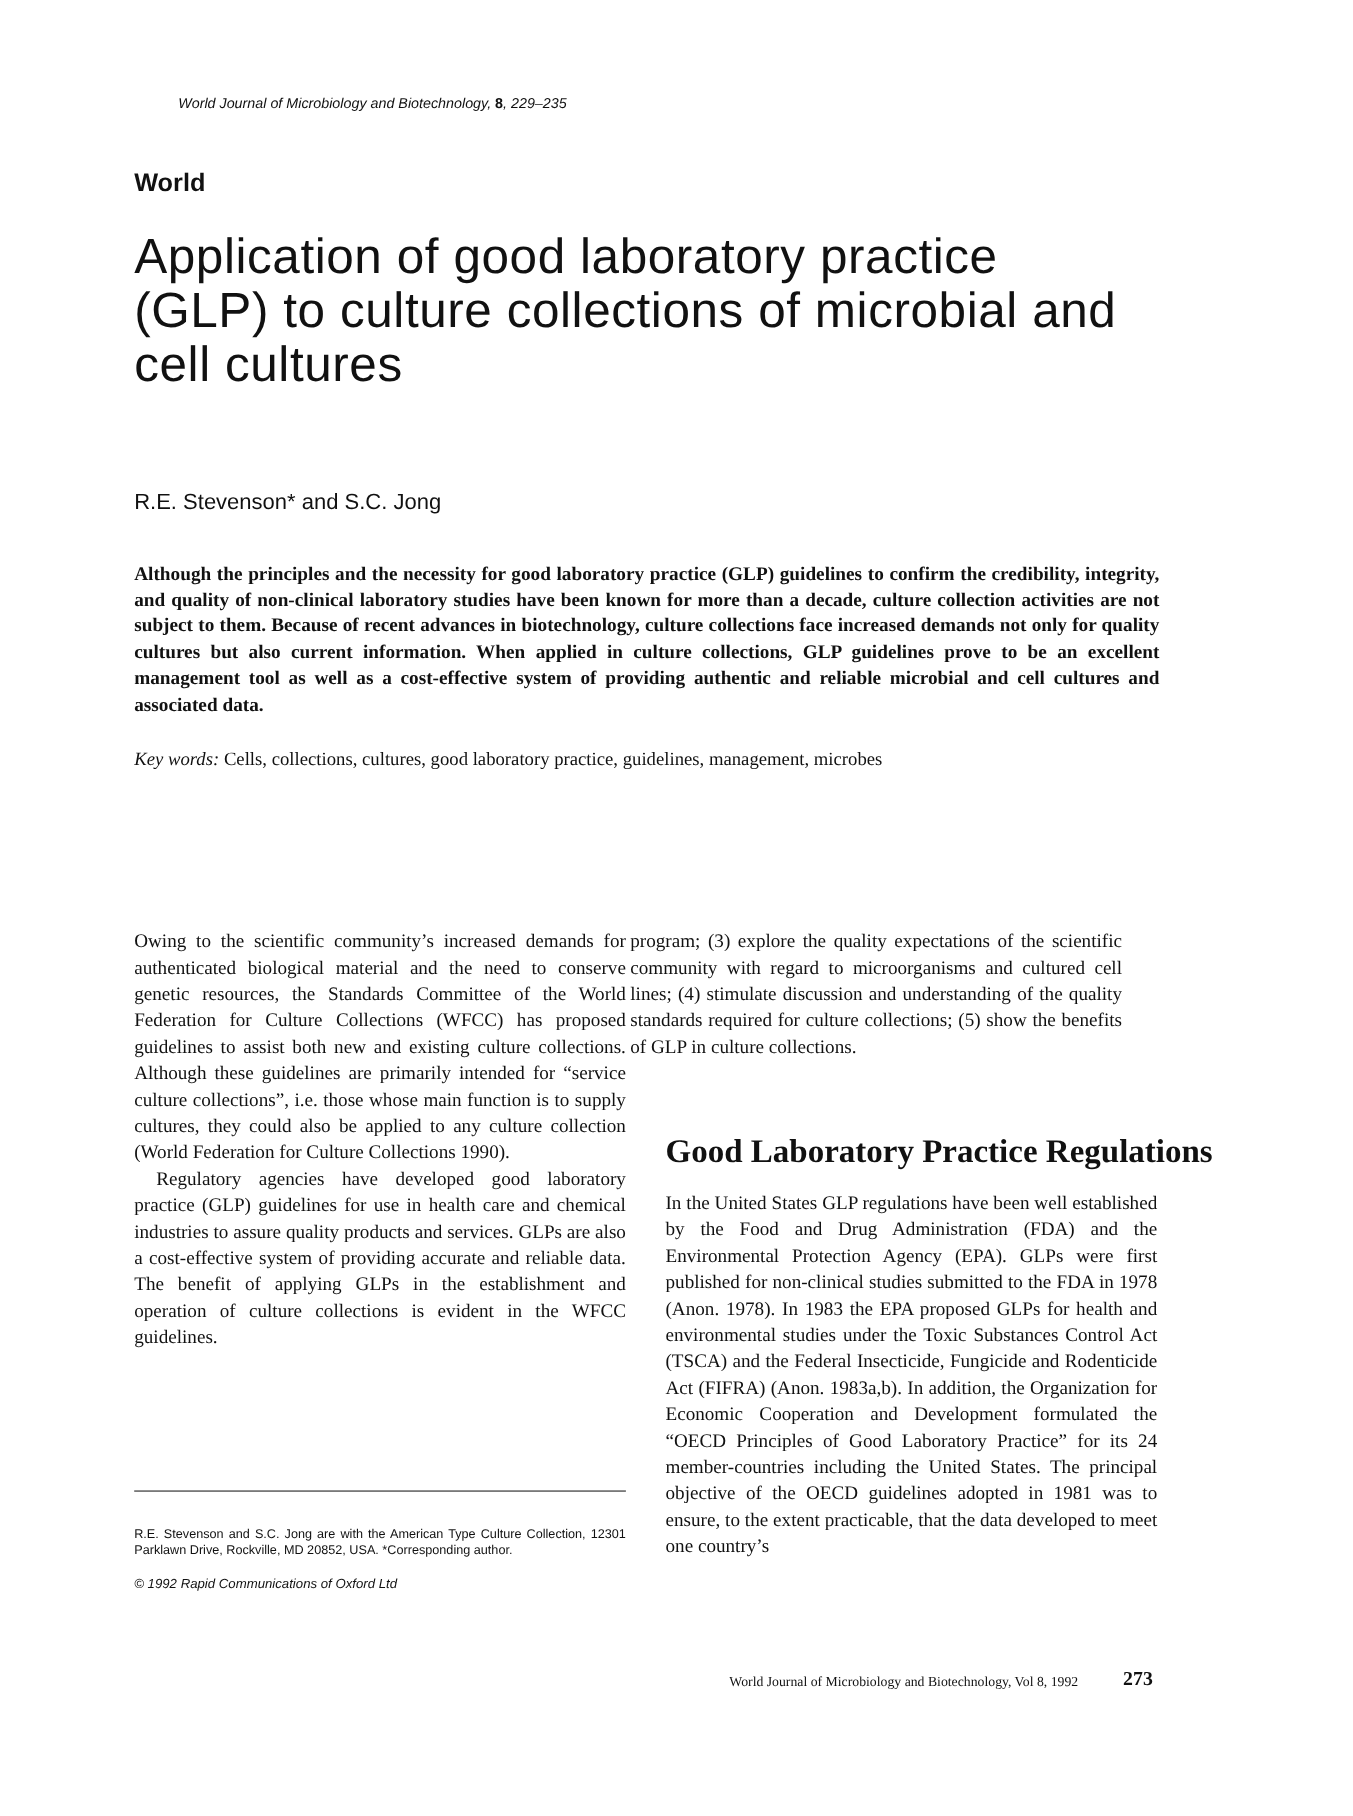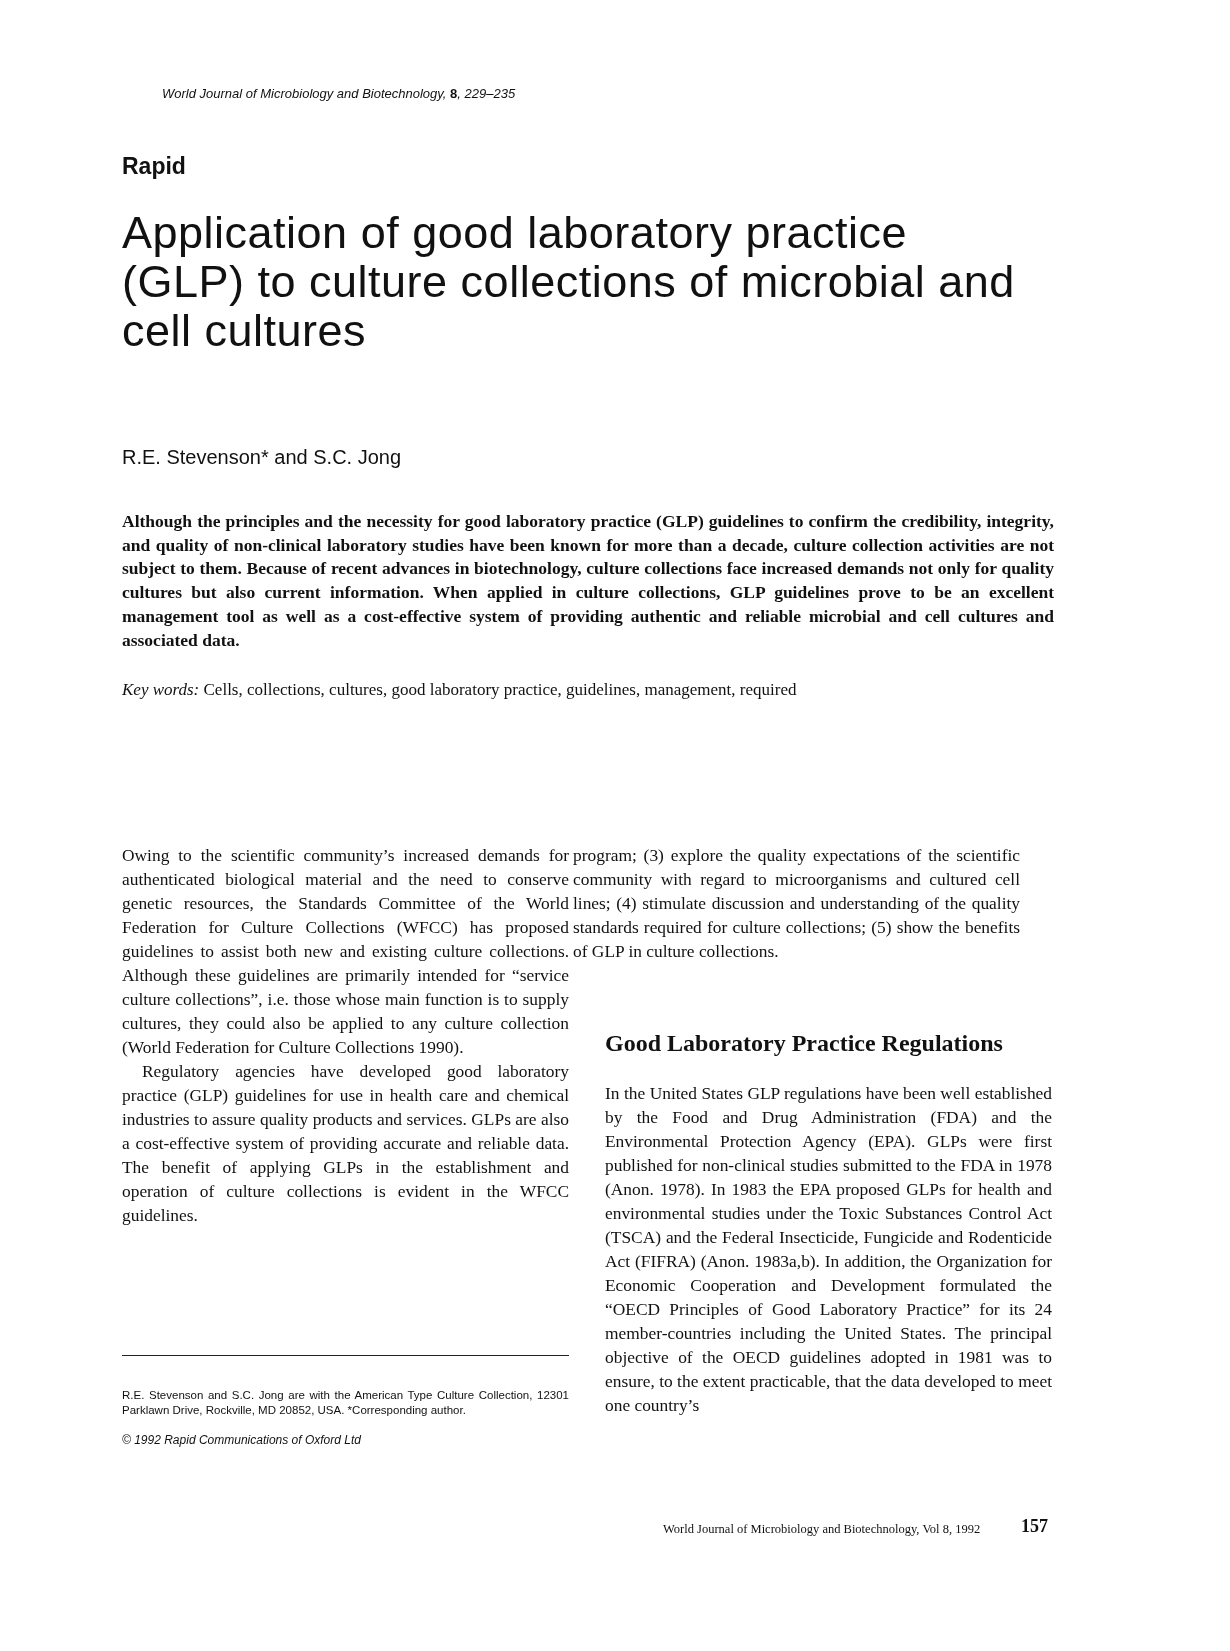--- a/index.html
+++ b/index.html
@@ -11,42 +11,42 @@
   .title { left: 122px; top: 208px; width: 900px; font-family: "Liberation Sans", sans-serif; font-size: 45px; line-height: 49px; letter-spacing: 0.5px; }
   .authors { left: 122px; top: 446px; font-family: "Liberation Sans", sans-serif; font-size: 20px; }
   .abstract { left: 122px; top: 510px; width: 932px; font-family: "Liberation Serif", serif; font-weight: bold; font-size: 17.5px; line-height: 23.7px; text-align: justify; }
   .keywords { left: 122px; top: 680px; font-family: "Liberation Serif", serif; font-size: 17px; }
   .keywords i { font-style: italic; }
   .col { font-family: "Liberation Serif", serif; font-size: 17.4px; line-height: 24px; text-align: justify; }
   .col-left { left: 122px; top: 843px; width: 447px; }
   .col-right { left: 573px; top: 843px; width: 447px; font-family: Liberation Serif, serif; }
   .col p { margin: 0; }
   .indent { text-indent: 20px; }
-  .section-heading { left: 605px; top: 1030px; font-family: "Liberation Serif", serif; font-weight: bold; font-size: 24px; }
+  .section-heading { left: 605px; top: 1030px; font-family: "Liberation Serif", serif; font-weight: bold; font-size: 30px; }
   .col-right2 { left: 605px; top: 1081px; width: 447px; }
   .rule { left: 122px; top: 1355px; width: 447px; height: 1px; background: #222; }
   .footnote { left: 122px; top: 1366px; width: 447px; font-family: "Liberation Sans", sans-serif; font-size: 11.5px; line-height: 15px; text-align: justify; margin-top: 22px; }
   .copyright { left: 122px; top: 1433px; font-family: "Liberation Sans", sans-serif; font-style: italic; font-size: 12px; }
   .footer-journal { left: 663px; top: 1522px; font-family: "Liberation Serif", serif; font-size: 12.5px; }
   .page-number { left: 1021px; top: 1516px; font-family: "Liberation Serif", serif; font-weight: bold; font-size: 18px; }
 </style>
 </head>
 <body>
 
 <div class="abs journal-header"><span>World Journal of Microbiology and Biotechnology,</span> <b>8</b><span>, 229–235</span></div>
 
-<div class="abs section-label">Rapid</div>
+<div class="abs section-label">World</div>
 
 <div class="abs title">Application of good laboratory practice (GLP) to culture collections of microbial and cell cultures</div>
 
 <div class="abs authors">R.E. Stevenson* and S.C. Jong</div>
 
 <div class="abs abstract">Although the principles and the necessity for good laboratory practice (GLP) guidelines to confirm the credibility, integrity, and quality of non-clinical laboratory studies have been known for more than a decade, culture collection activities are not subject to them. Because of recent advances in biotechnology, culture collections face increased demands not only for quality cultures but also current information. When applied in culture collections, GLP guidelines prove to be an excellent management tool as well as a cost-effective system of providing authentic and reliable microbial and cell cultures and associated data.</div>
 
-<div class="abs keywords"><i>Key words:</i><span> Cells, collections, cultures, good laboratory practice, guidelines, management, required</span></div>
+<div class="abs keywords"><i>Key words:</i><span> Cells, collections, cultures, good laboratory practice, guidelines, management, microbes</span></div>
 
 <div class="abs col col-left">
   <p>Owing to the scientific community’s increased demands for authenticated biological material and the need to conserve genetic resources, the Standards Committee of the World Federation for Culture Collections (WFCC) has proposed guidelines to assist both new and existing culture collections. Although these guidelines are primarily intended for “service culture collections”, i.e. those whose main function is to supply cultures, they could also be applied to any culture collection (World Federation for Culture Collections 1990).</p>
   <p class="indent">Regulatory agencies have developed good laboratory practice (GLP) guidelines for use in health care and chemical industries to assure quality products and services. GLPs are also a cost-effective system of providing accurate and reliable data. The benefit of applying GLPs in the establishment and operation of culture collections is evident in the WFCC guidelines.</p>
 </div>
 
 <div class="abs col col-right">
   <p>program; (3) explore the quality expectations of the scientific community with regard to microorganisms and cultured cell lines; (4) stimulate discussion and understanding of the quality standards required for culture collections; (5) show the benefits of GLP in culture collections.</p>
 </div>
 
@@ -57,13 +57,13 @@
 </div>
 
 <div class="abs rule"></div>
 
 <div class="abs footnote">R.E. Stevenson and S.C. Jong are with the American Type Culture Collection, 12301 Parklawn Drive, Rockville, MD 20852, USA. *Corresponding author.</div>
 
 <div class="abs copyright">© 1992 Rapid Communications of Oxford Ltd</div>
 
 <div class="abs footer-journal">World Journal of Microbiology and Biotechnology, Vol 8, 1992</div>
 
-<div class="abs page-number">157</div>
+<div class="abs page-number">273</div>
 
 </body></html>

